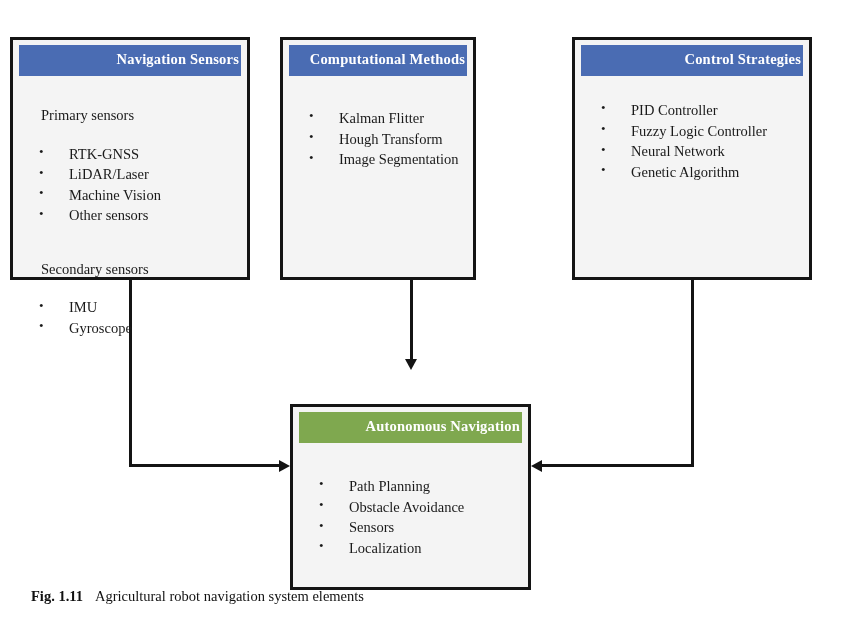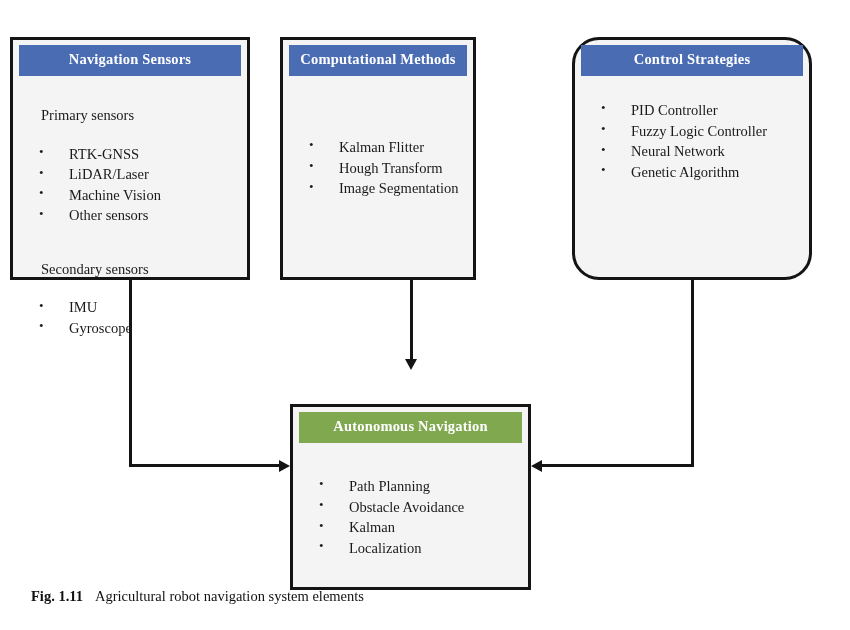--- a/index.html
+++ b/index.html
@@ -28,21 +28,21 @@
     position: absolute;
     box-sizing: border-box;
     background: #f4f4f4;
     border: 3px solid #141414;
     display: flex;
     flex-direction: column;
   }
 
   .node-header {
     margin: 5px 6px 0 6px;
-    text-align: center;
+    text-align: right;
     font-weight: bold;
     font-size: 14.5px;
     letter-spacing: 0.2px;
     color: #ffffff;
     padding: 7px 2px 8px 2px;
     line-height: 1.1;
   }
   .hdr-blue  { background: #4a6cb3; }
   .hdr-green { background: #7fa84f; }
 
@@ -73,25 +73,25 @@
     content: "\2022";
     position: absolute;
     left: 16px;
     top: -0.5px;
     font-size: 13px;
   }
 
   
   #node-navigation-sensors   { left: 10px;  top: 37px;  width: 240px; height: 243px; }
   #node-computational        { left: 280px; top: 37px;  width: 196px; height: 243px; }
-  #node-control-strategies   { left: 572px; top: 37px;  width: 240px; height: 243px; border-radius: 27px; }
+  #node-control-strategies   { left: 572px; top: 37px;  width: 240px; height: 243px; }
   #node-autonomous           { left: 290px; top: 370px; width: 241px; height: 186px; margin-top: 34px; }
 
   #node-navigation-sensors .node-body { padding-top: 11px; }
-  #node-computational .node-body      { padding-top: 61px; }
+  #node-computational .node-body      { padding-top: 32px; }
   #node-control-strategies .node-body { padding-top: 24px; }
   #node-autonomous .node-body         { padding-top: 33px; }
 
   #node-navigation-sensors .spacer { height: 15px; }
 
   
   .conn {
     position: absolute;
     background: #141414;
   }
@@ -205,21 +205,21 @@
       </ul>
     </div>
   </div>
 
   <div class="node" id="node-autonomous">
     <div class="node-header hdr-green">Autonomous Navigation</div>
     <div class="node-body">
       <ul class="bullets">
         <li>Path Planning</li>
         <li>Obstacle Avoidance</li>
-        <li>Kalman</li>
+        <li>Sensors</li>
         <li>Localization</li>
       </ul>
     </div>
   </div>
 
   <div id="caption">
     <span class="fig-label">Fig. 1.11</span><span class="fig-text">Agricultural robot navigation system elements</span>
   </div>
 
 </div>

